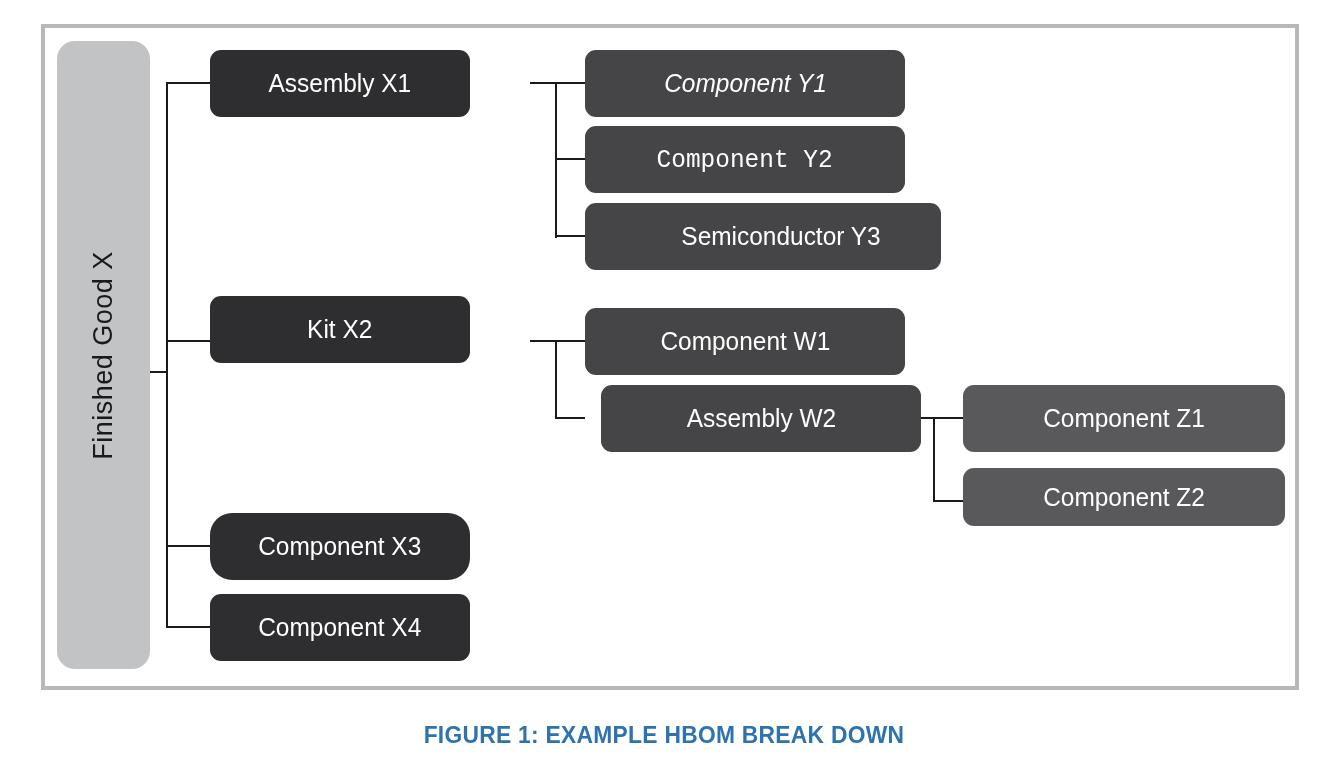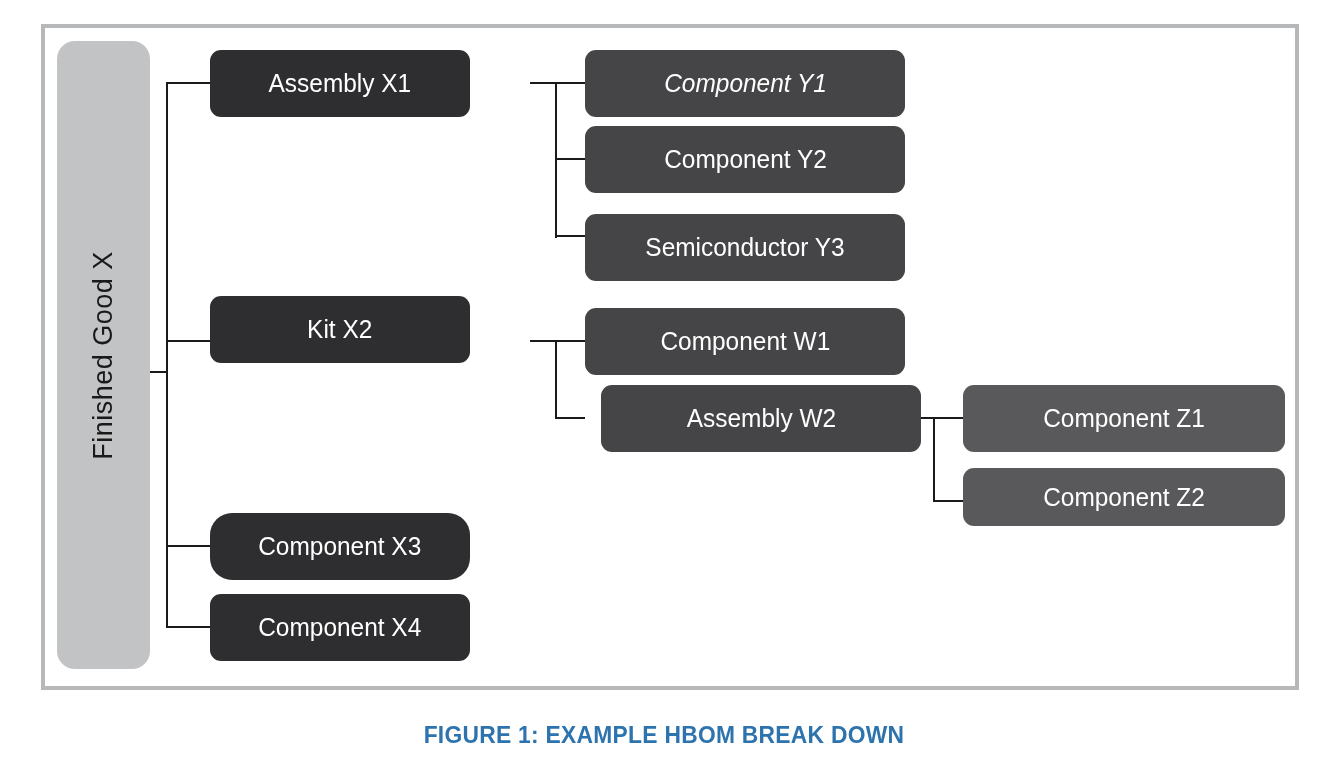--- a/index.html
+++ b/index.html
@@ -55,22 +55,22 @@
   .node > span {
     display: inline-block;
     transform: scaleX(0.94);
     white-space: nowrap;
   }
   .l1 { background: var(--level1-fill, #2e2e30); left: 210px; width: 260px; height: 67px; }
   .l2 { background: var(--level2-fill, #454547); left: 585px; width: 320px; height: 67px; }
   .l3 { background: var(--level3-fill, #59595b); left: 963px; width: 322px; height: 67px; }
   .n-x1 { top: 50px; }
   .n-y1 { top: 50px; font-style: italic; }
-  .n-y2 { top: 126px; }
-  .n-y3 { top: 214px; }
+  .n-y2 { top: 126px; font-family: Liberation Mono, monospace; }
+  .n-y3 { top: 203px; padding-left: 36px; }
   .n-x2 { top: 296px; }
   .n-w1 { top: 308px; }
   .n-w2 { top: 385px; margin-left: 16px; }
   .n-z1 { top: 385px; }
   .n-z2 { top: 468px; height: 58px; }
   .n-x3 { top: 513px; border-radius: 22px; }
   .n-x4 { top: 594px; }
   .conn {
     position: absolute;
     background: var(--connector, #1a1a1a);

